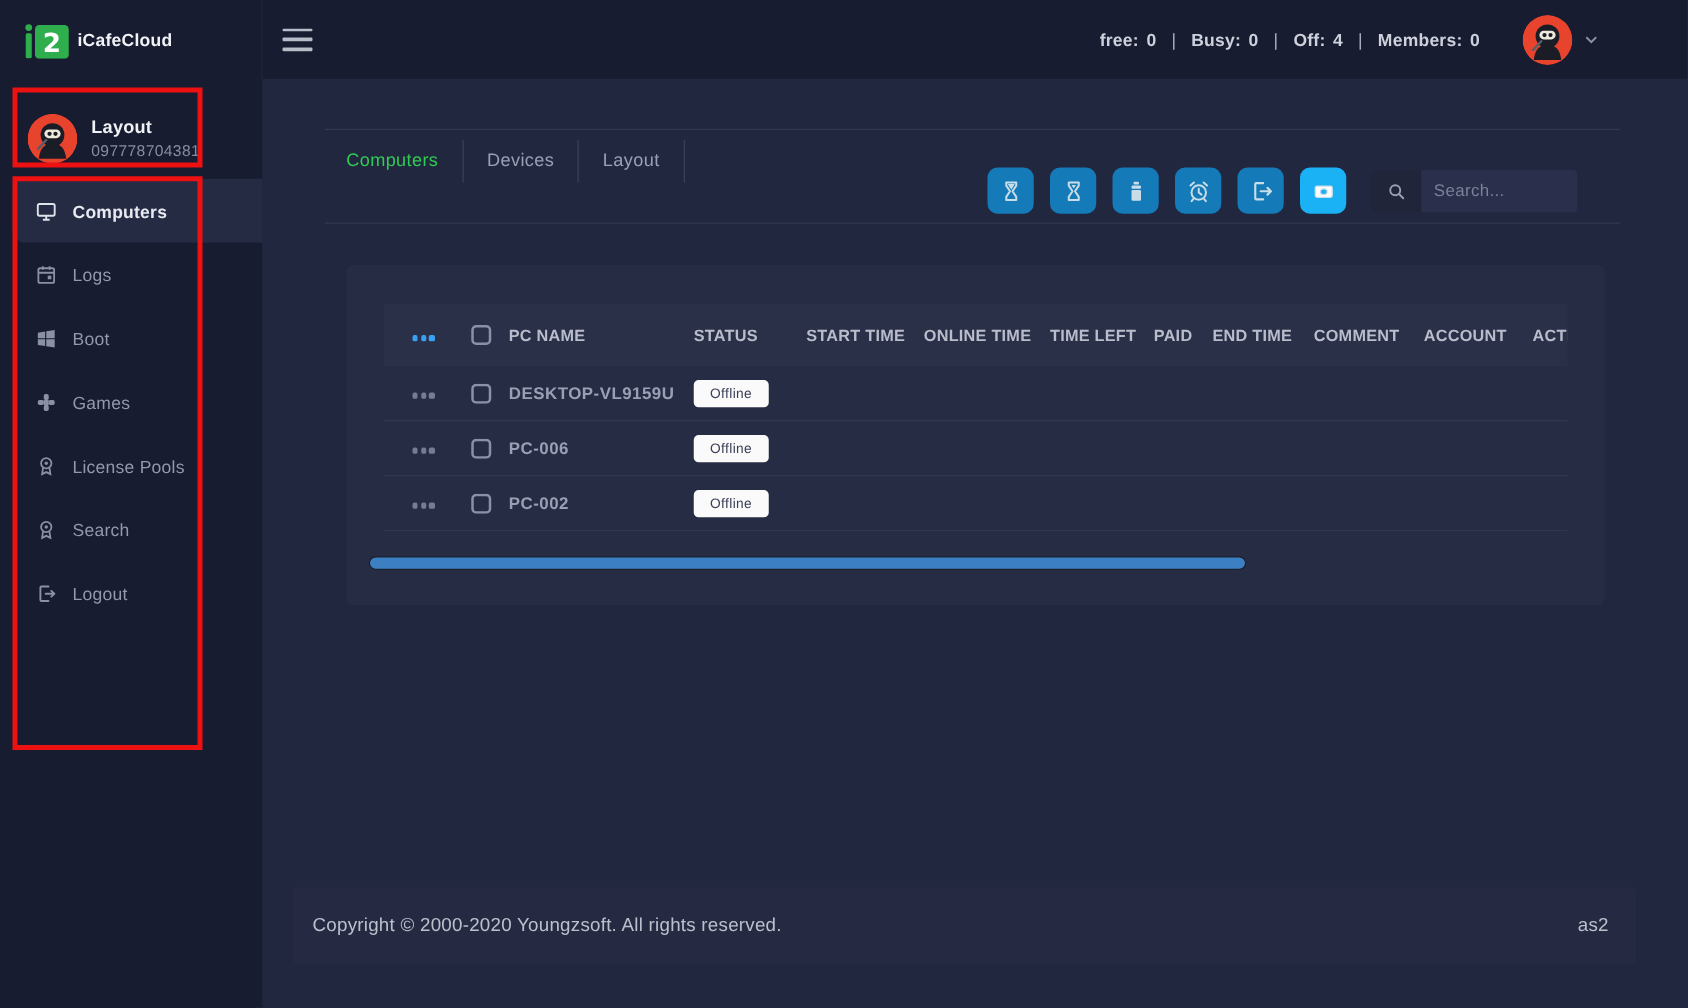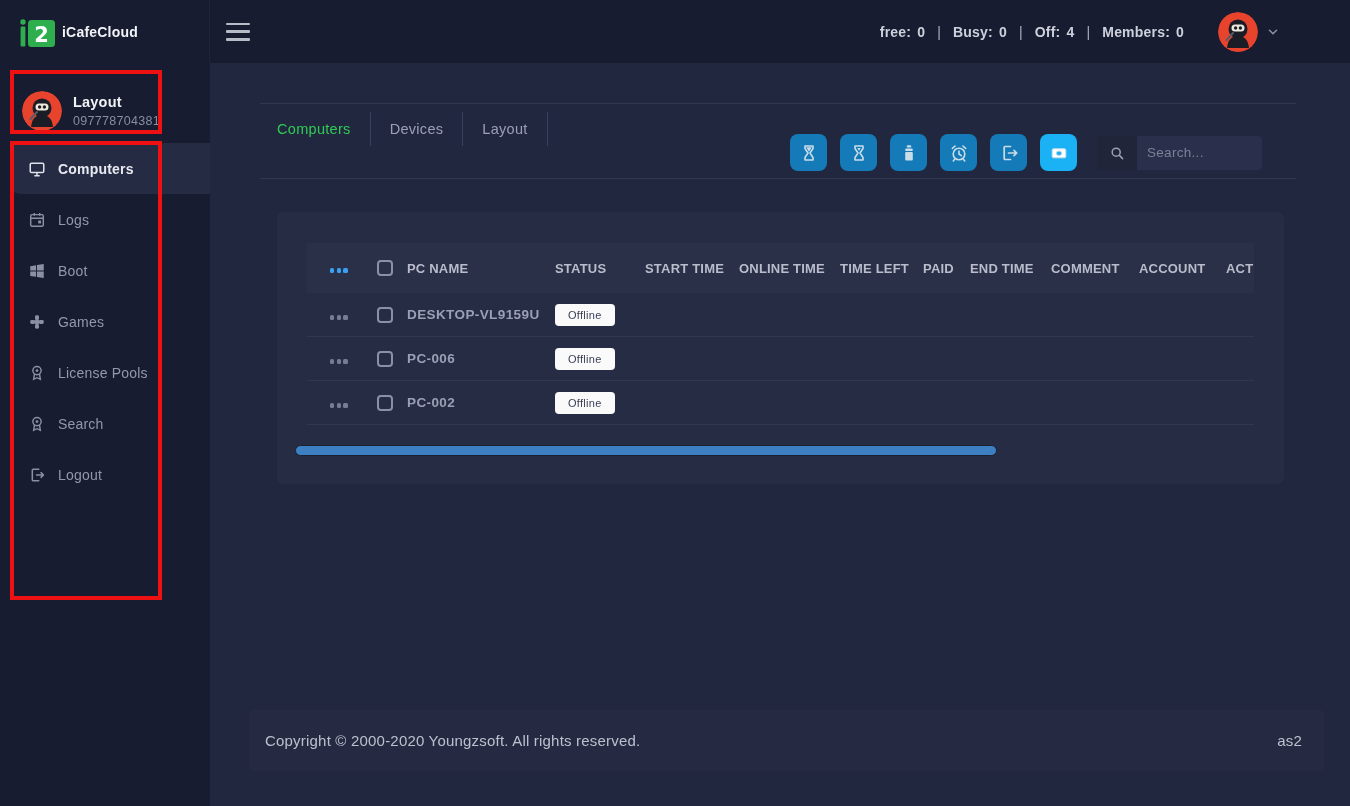--- a/index.html
+++ b/index.html
@@ -91,21 +91,21 @@
   .c6{flex-basis:47px;} .c7{flex-basis:81px;} .c8{flex-basis:88px;} .c9{flex-basis:87px;} .c10{flex-basis:181px;}
   .dots{display:inline-flex;gap:2.5px;cursor:pointer;}
   .dots i{width:4.2px;height:4.2px;border-radius:1.5px;background:#3aa0f5;}
   .trow:not(.head) .dots i{background:#767c92;}
   .checkbox{width:16px;height:16px;border:2px solid #8a90a5;border-radius:4px;background:transparent;cursor:pointer;flex:0 0 auto;}
   .pc-name{color:#9aa0b4;font-size:13.5px;font-weight:700;letter-spacing:.4px;}
   .badge{display:inline-block;background:#fafafa;color:#3a3f55;font-size:11px;padding:5px 13px;border-radius:4px;letter-spacing:.3px;}
   .scroll-thumb{position:absolute;left:18px;top:233px;width:702px;height:11px;background:var(--scroll-blue);border:1px solid #1b2030;border-radius:6px;cursor:pointer;}
 
   
-  .footer{position:absolute;top:647px;left:39px;width:1075px;height:61px;background:var(--footer-bg);border-radius:4px;display:flex;align-items:center;padding:0 22px 0 16px;color:#bcc0cd;font-size:15px;letter-spacing:.2px;}
+  .footer{position:absolute;top:647px;left:24px;width:1075px;height:61px;background:var(--footer-bg);border-radius:4px;display:flex;align-items:center;padding:0 22px 0 16px;color:#bcc0cd;font-size:15px;letter-spacing:.2px;}
   .footer .right{margin-left:auto;}
 </style>
 </head>
 <body>
 
 <div class="stage">
 
   <div class="topbar">
     <div class="brand-zone">
       <span style="display:flex;">

